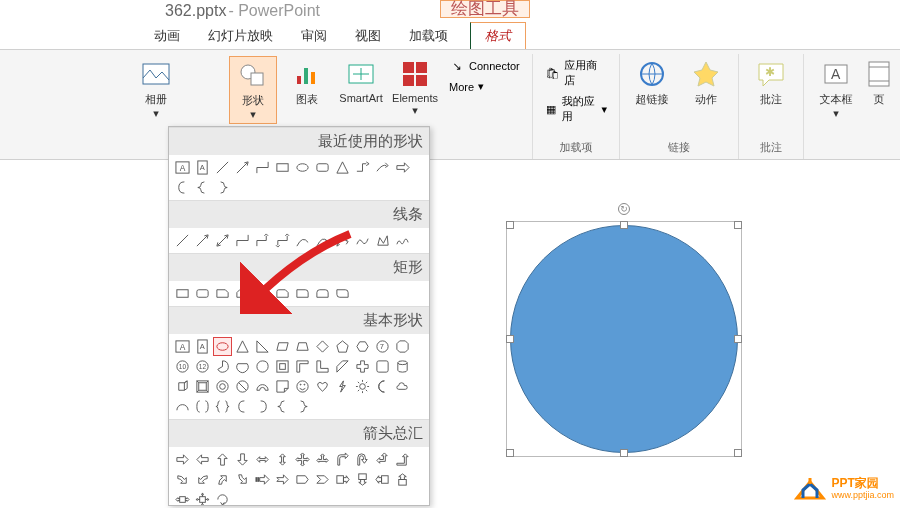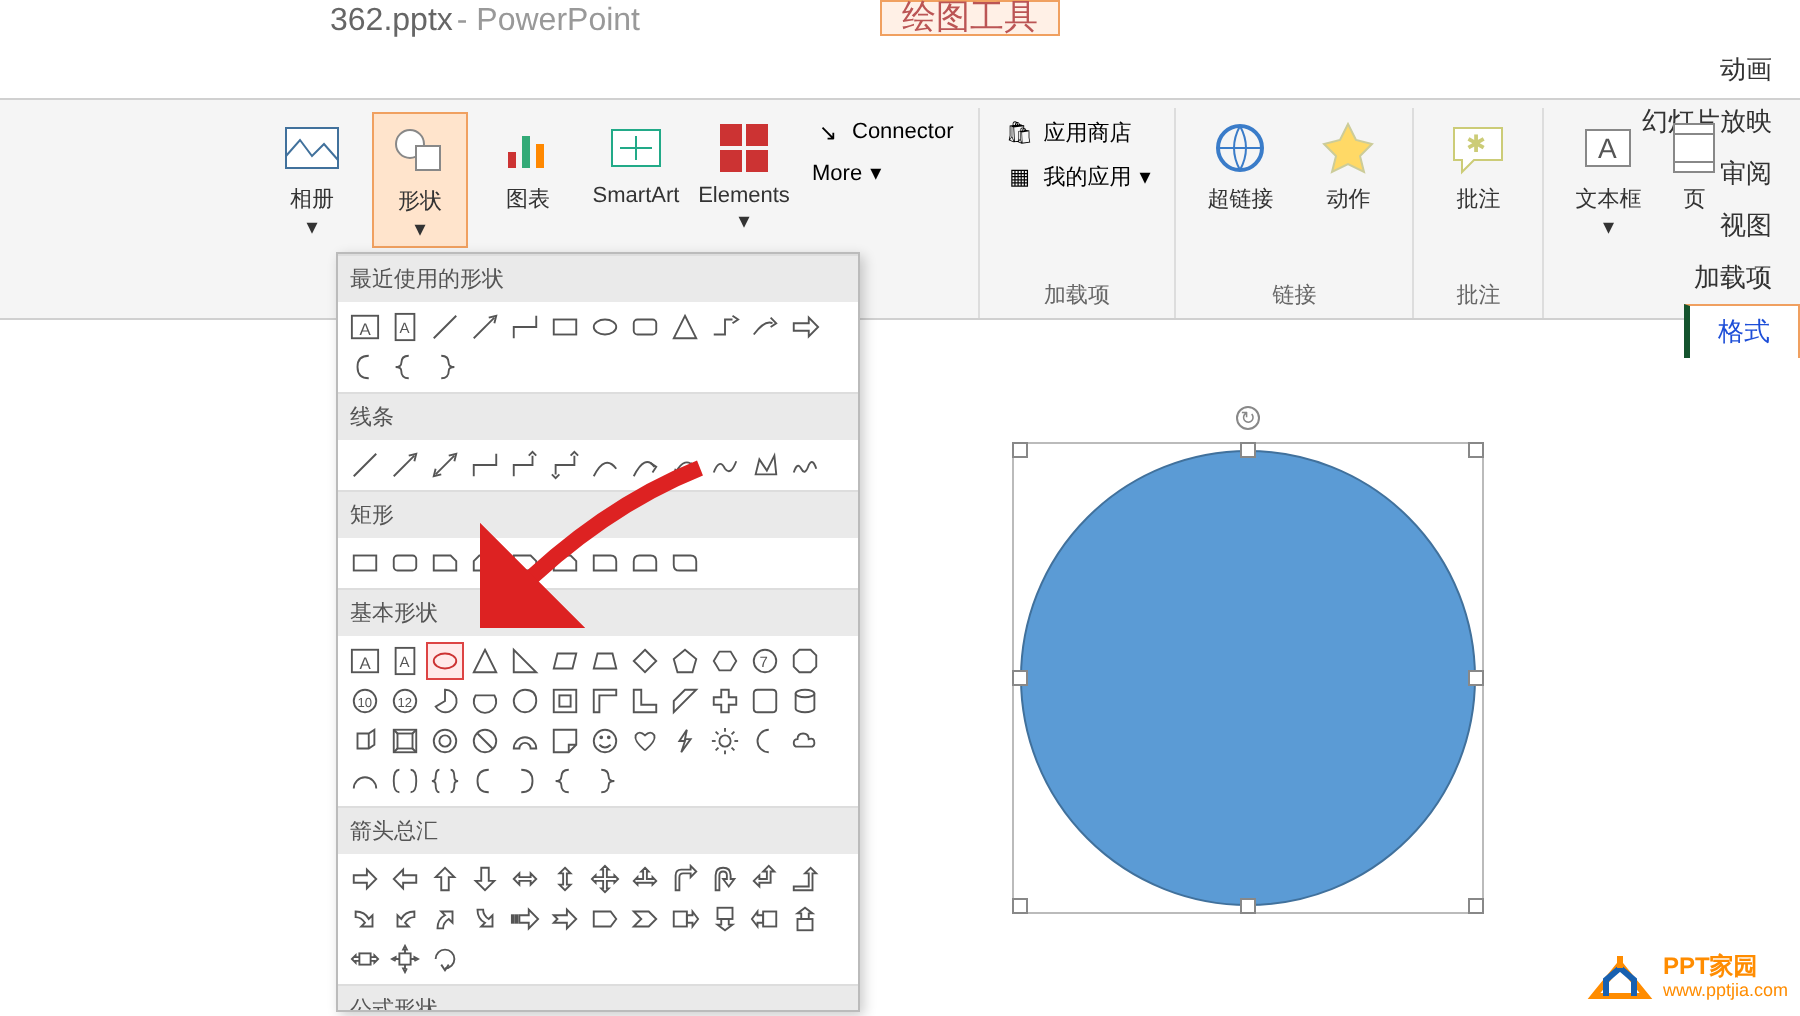--- a/index.html
+++ b/index.html
@@ -1,38 +1,38 @@
 <!DOCTYPE html>
 <html><head>
 <meta charset="utf-8">
 <style>
   * { box-sizing: border-box; margin: 0; padding: 0; }
   body { font-family: "Microsoft YaHei", "Segoe UI", sans-serif; font-size: 12px; background: #fff; width: 900px; height: 508px; overflow: hidden; position: relative; }
   .titlebar { background: #fff; height: 22px; display: flex; align-items: center; padding-left: 165px; color: #666; font-size: 16px; }
   .titlebar .appname { color: #999; margin-left: 2px; }
   .topcontext { position: absolute; top: 0; left: 440px; background: #fff0e6; border: 1px solid #f0a060; padding: 0 10px; height: 18px; line-height: 16px; font-size: 17px; color: #b55; }
-  .tabs { height: 28px; border-bottom: 1px solid #d0d0d0; display: flex; align-items: flex-end; padding-left: 140px; gap: 0; flex-direction: column; }
+  .tabs { height: 28px; border-bottom: 1px solid #d0d0d0; display: flex; align-items: flex-end; padding-left: 140px; gap: 0; }
   .tab { padding: 4px 14px; font-size: 13px; color: #333; cursor: pointer; }
-  .tab.context { color: #1d4ed8; background: #fff; border-top: 1px solid #f0a060; border-left: 3px solid #14532d; border-right: 1px solid #f0a060; margin-left: 8px; }
+  .tab.context { color: #b91c1c; background: #fff; border-top: 1px solid #f0a060; border-left: 1px solid #14532d; border-right: 1px solid #f0a060; margin-left: 8px; font-style: italic; }
   .ribbon { height: 110px; background: #f5f5f5; border-bottom: 1px solid #d0d0d0; display: flex; align-items: stretch; padding: 4px 0 0 124px; }
   .group { border-right: 1px solid #ddd; padding: 2px 8px 0 8px; display: flex; flex-direction: column; align-items: center; justify-content: space-between; }
   .group-top { display: flex; gap: 6px; align-items: flex-start; }
   .group-label { font-size: 11px; color: #666; text-align: center; padding: 2px 0 4px 0; }
   .bigbtn { display: flex; flex-direction: column; align-items: center; width: 48px; padding: 2px; cursor: pointer; font-size: 11px; color: #333; text-align: center; }
   .bigbtn .icon { width: 32px; height: 32px; display: flex; align-items: center; justify-content: center; margin-bottom: 2px; }
-  .bigbtn.active { background: #ffe4cc; border: 1px solid #f0a060; }
+  .bigbtn.active { background: #ffe4cc; border: 1px solid #f0a060; margin-left: 43px; }
   .smallbtns { display: flex; flex-direction: column; gap: 2px; font-size: 11px; }
   .smallbtn { display: flex; align-items: center; gap: 4px; padding: 2px 4px; cursor: pointer; }
   .smallbtn .sicon { width: 16px; height: 16px; display: inline-flex; align-items: center; justify-content: center; }
 
   
   .shapes-panel { position: absolute; top: 126px; left: 168px; width: 262px; max-height: 380px; background: #f4f4f4; border: 1px solid #bbb; box-shadow: 2px 2px 6px rgba(0,0,0,.2); overflow-y: auto; z-index: 10; }
   .shapes-panel::-webkit-scrollbar { width: 14px; background: #eee; }
   .shapes-panel::-webkit-scrollbar-thumb { background: #ccc; }
-  .sp-section-title { background: #eaeaea; padding: 4px 6px; font-size: 11px; color: #555; border-top: 1px solid #ddd; }
+  .sp-section-title { background: #eaeaea; padding: 4px 6px; font-size: 15px; color: #555; border-top: 1px solid #ddd; text-align: right; }
   .sp-grid { display: flex; flex-wrap: wrap; padding: 3px 4px; gap: 1px; background: #fff; }
   .sp-shape { width: 19px; height: 19px; display: flex; align-items: center; justify-content: center; cursor: pointer; border: 1px solid transparent; }
   .sp-shape.highlight { border: 1px solid #d44; background: #ffeaea; }
   .sp-shape svg { width: 15px; height: 15px; stroke: #555; stroke-width: 1; fill: none; }
   .shape-select { position: absolute; top: 225px; left: 510px; width: 228px; height: 228px; }
   .shape-select .circle { width: 100%; height: 100%; border-radius: 50%; background: #5b9bd5; border: 1.5px solid #41719c; }
   .sel-border { position: absolute; inset: -4px; border: 1px solid #bbb; }
   .handle { position: absolute; width: 8px; height: 8px; background: #fff; border: 1px solid #888; }
   .handle.nw { top: -4px; left: -4px; }
   .handle.n  { top: -4px; left: 50%; margin-left: -4px; }

